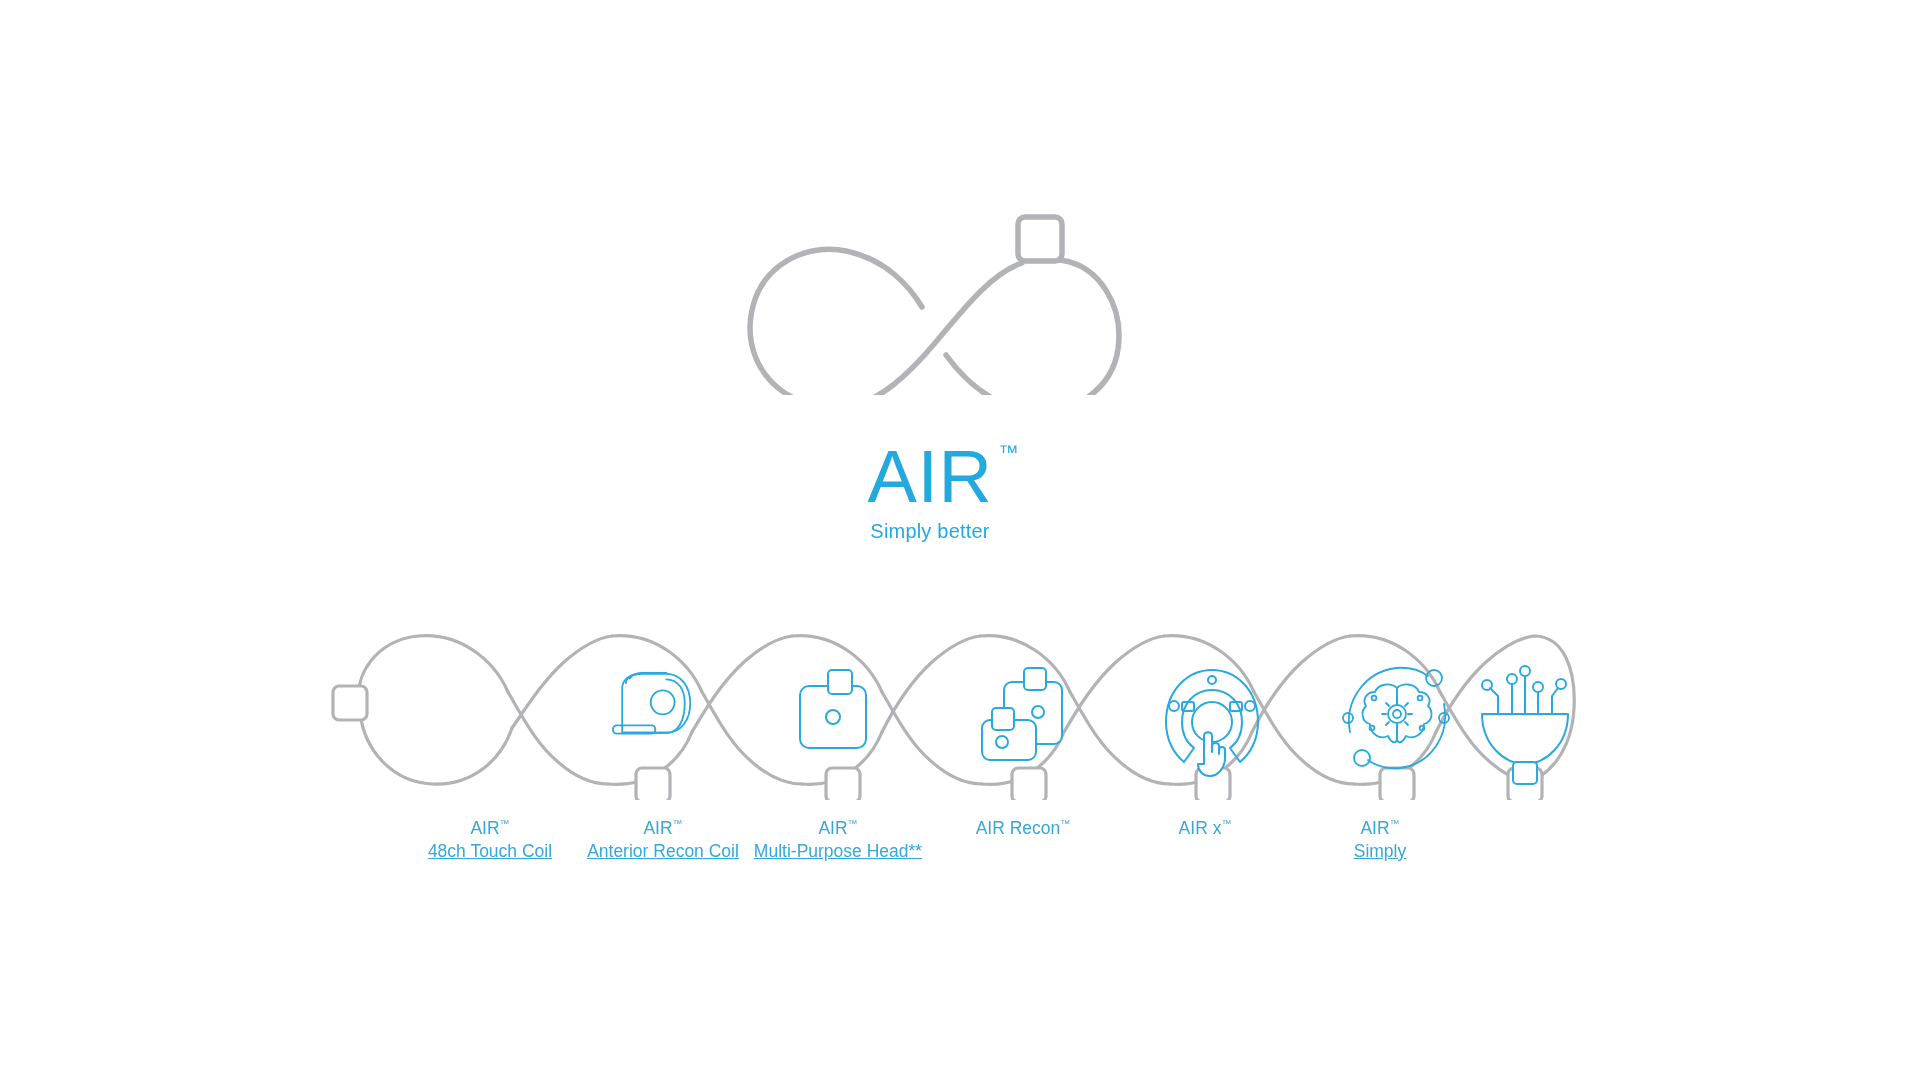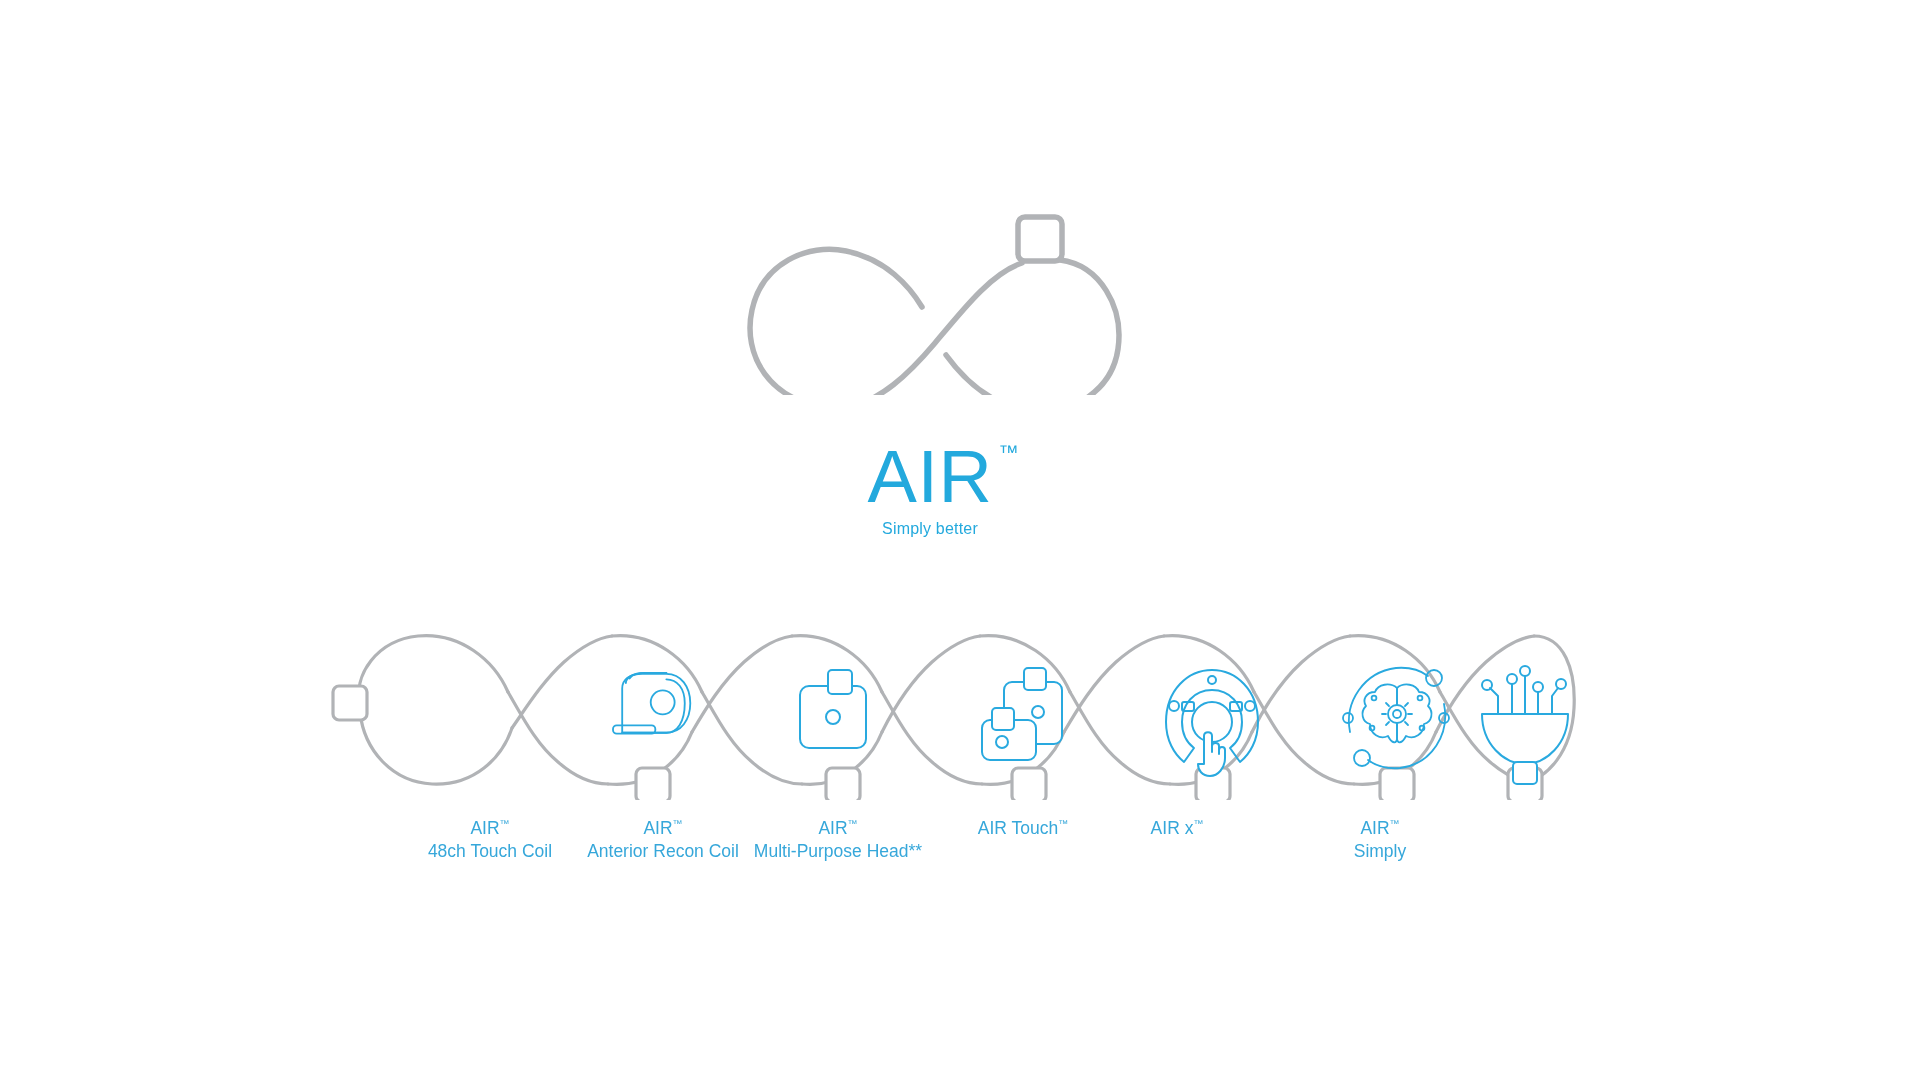--- a/index.html
+++ b/index.html
@@ -55,21 +55,21 @@
     position: absolute;
     top: 2px;
     right: -26px;
     font-size: 20px;
     font-weight: 400;
     color: #23a9dd;
     letter-spacing: 0;
   }
   .tagline {
     margin-top: 6px;
-    font-size: 16px;
+    font-size: 20px;
     font-weight: 400;
     color: #23a9dd;
     letter-spacing: 0.2px;
   }
 
   
   #chain {
     position: absolute;
     left: 330px;
     top: 620px;
@@ -87,20 +87,21 @@
     height: 70px;
   }
   .label-cell {
     position: absolute;
     width: 230px;
     text-align: center;
     color: #36a7da;
     font-size: 17.5px;
     font-weight: 400;
     line-height: 23px;
+    text-decoration: underline;
   }
   .label-top {
     position: relative;
     display: inline-block;
     white-space: nowrap;
   }
   .label-tm {
     font-size: 10px;
     vertical-align: super;
     letter-spacing: 0;
@@ -323,26 +324,26 @@
 
     <div class="label-cell" style="left:393px;">
       <span class="label-top">
         <span>AIR</span><span class="label-tm">™</span>
       </span>
       <span class="label-sub">Multi-Purpose Head**</span>
     </div>
 
     <div class="label-cell" style="left:578px;">
       <span class="label-top">
-        <span>AIR Touch</span><span class="label-tm">™</span>
+        <span>AIR Recon</span><span class="label-tm">™</span>
       </span>
       <span class="label-sub"></span>
     </div>
 
-    <div class="label-cell" style="left:732px;">
+    <div class="label-cell" style="left:760px;">
       <span class="label-top">
         <span>AIR x</span><span class="label-tm">™</span>
       </span>
       <span class="label-sub"></span>
     </div>
 
     <div class="label-cell" style="left:935px;">
       <span class="label-top">
         <span>AIR</span><span class="label-tm">™</span>
       </span>

